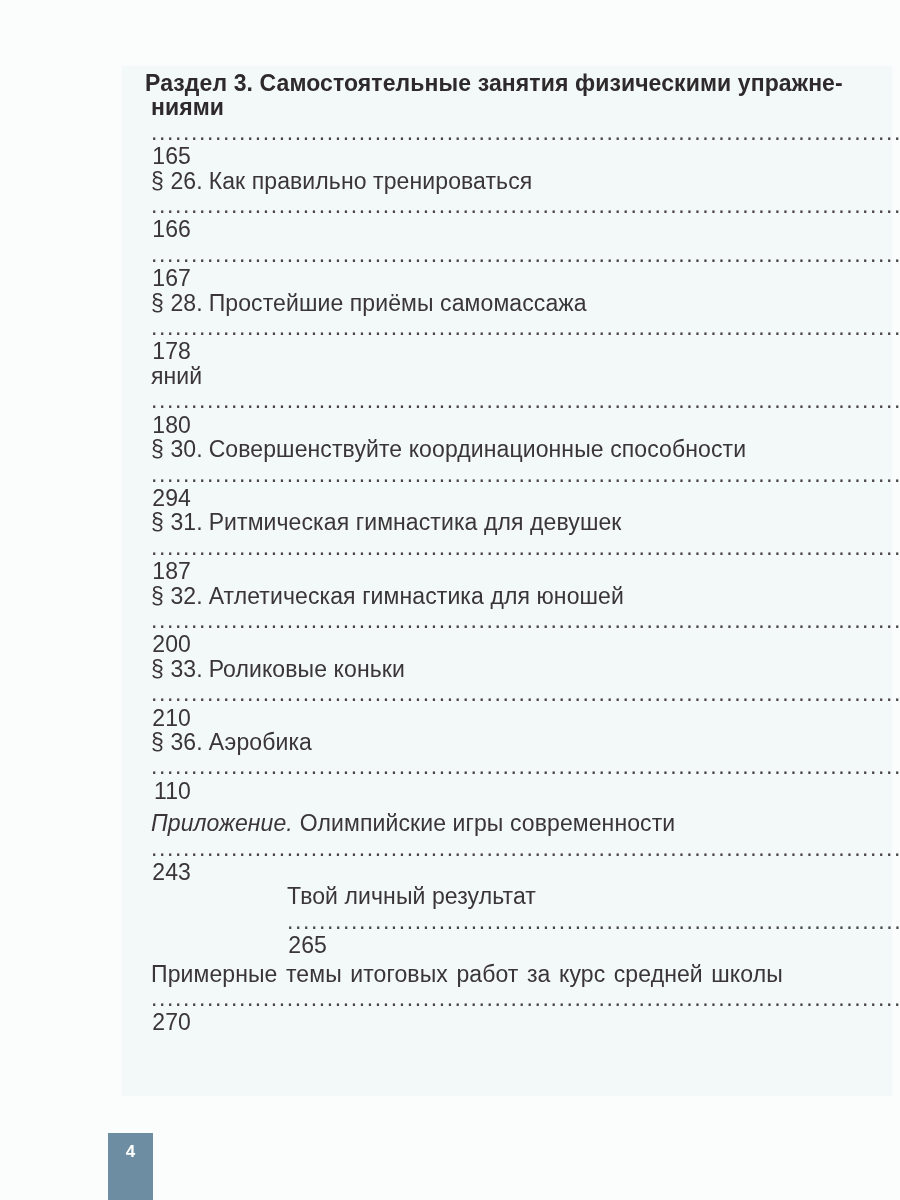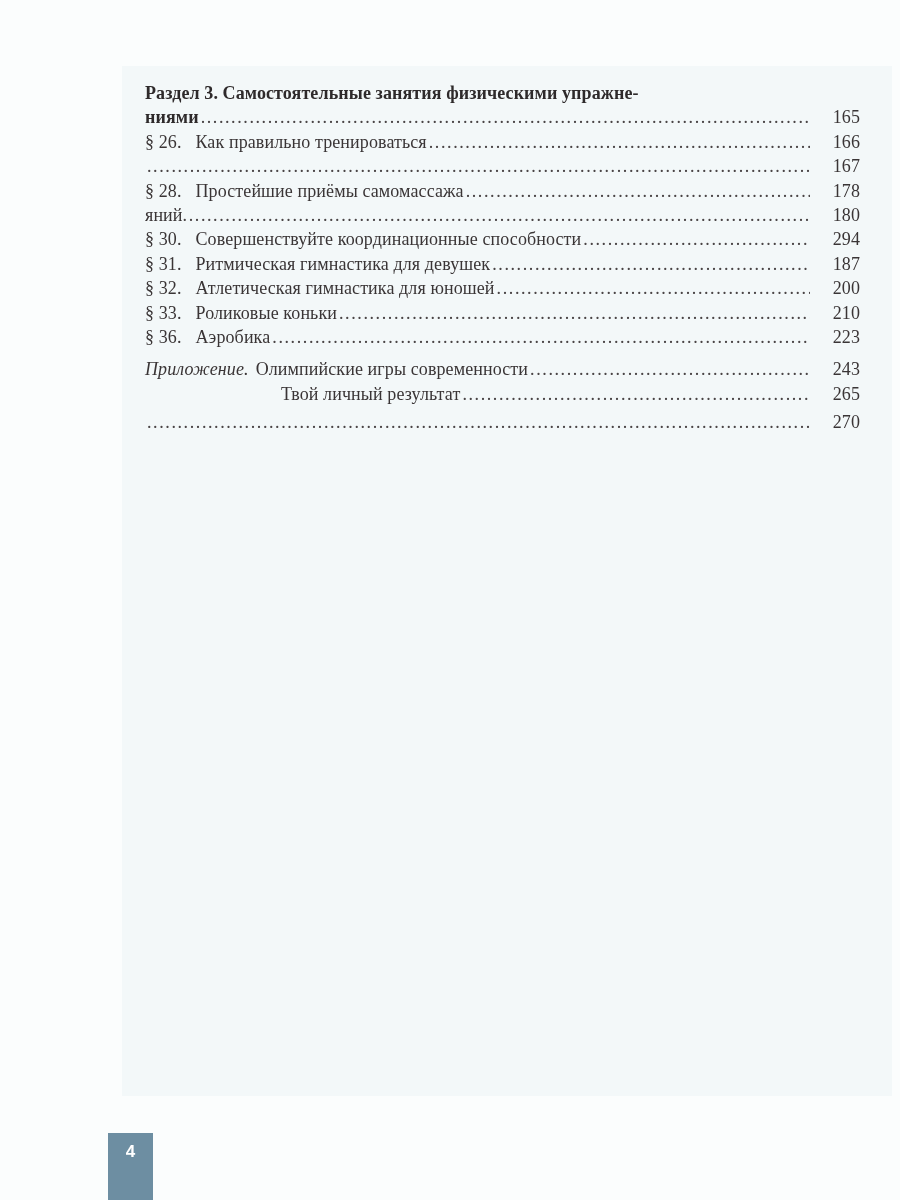--- a/index.html
+++ b/index.html
@@ -19,31 +19,31 @@
       position: absolute;
       left: 122px;
       top: 66px;
       width: 770px;
       height: 1030px;
       background: #f3f8f9;
     }
     .toc {
       position: absolute;
       left: 145px;
-      top: 81px;
+      top: 71px;
       width: 715px;
-      font-size: 18px;
+      font-size: 23px;
       line-height: 24.4px;
       letter-spacing: 0.1px;
-      font-family: Liberation Serif, serif;
     }
     .row {
       display: flex;
       align-items: baseline;
       white-space: nowrap;
+      flex-direction: column;
     }
     .row .title {
       flex: 0 0 auto;
     }
     .row .dots {
       flex: 1 1 auto;
       overflow: hidden;
       color: #4a4546;
       margin: 0 4px 0 2px;
       letter-spacing: 1.6px;
@@ -67,21 +67,21 @@
     .italic {
       font-style: italic;
     }
     .gap {
       height: 8px;
     }
     .indent {
       padding-left: 136px;
     }
     .secnum {
-      margin-right: 14px;
+      margin-right: 6px;
     }
     .page-number-box {
       position: absolute;
       left: 108px;
       top: 1133px;
       width: 45px;
       height: 67px;
       background: #6d8ea2;
     }
     .page-number {
@@ -154,40 +154,41 @@
     <span class="title"><span class="secnum">§ 33.</span><span>Роликовые коньки</span></span>
     <span class="dots"></span>
     <span class="page">210</span>
   </div>
 
 
 
   <div class="row">
     <span class="title"><span class="secnum">§ 36.</span><span>Аэробика</span></span>
     <span class="dots"></span>
-    <span class="page">223</span>
+    <span class="page">110</span>
   </div>
 
 
   <div class="gap"></div>
 
   <div class="row">
     <span class="title"><span class="italic" style="margin-right:7px;">Приложение.</span><span>Олимпийские игры современности</span></span>
     <span class="dots"></span>
     <span class="page">243</span>
   </div>
   <div class="row indent">
     <span class="title">Твой личный результат</span>
     <span class="dots"></span>
     <span class="page">265</span>
   </div>
 
   <div class="gap" style="height:4px;"></div>
 
   <div class="row">
+    <span class="title" style="word-spacing:2px;">Примерные темы итоговых работ за курс средней школы</span>
     <span class="dots"></span>
     <span class="page">270</span>
   </div>
 </div>
 
 <div class="page-number-box">
   <div class="page-number">4</div>
 </div>
 
 </body></html>

